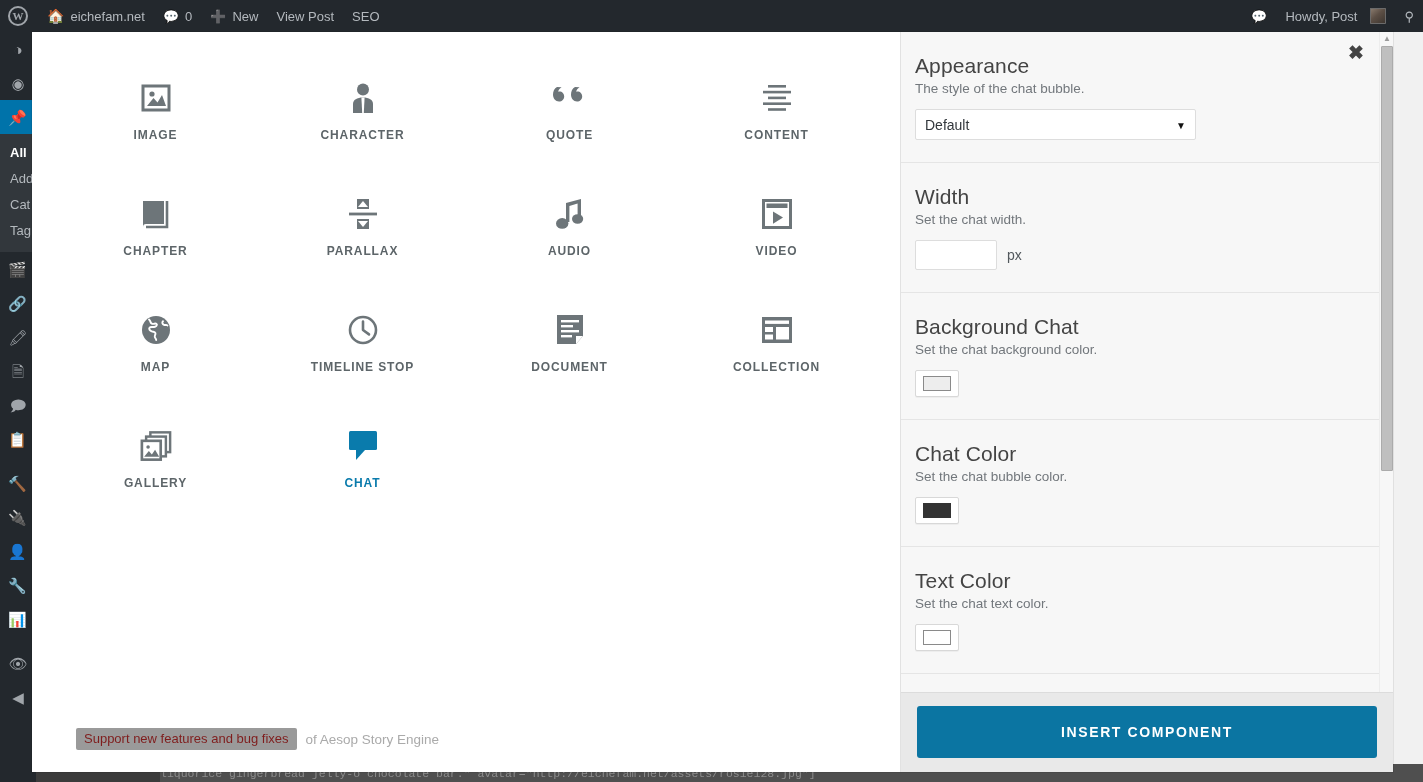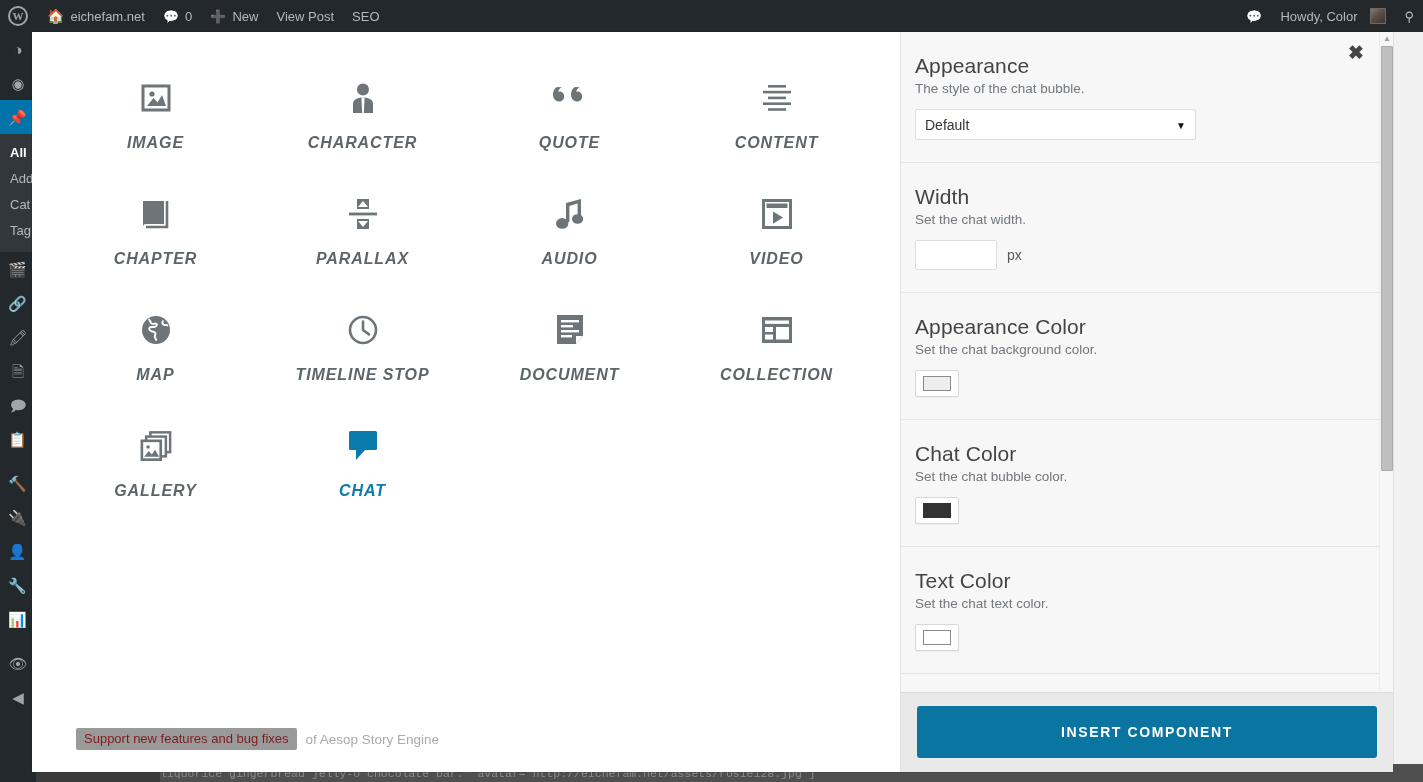--- a/index.html
+++ b/index.html
@@ -101,22 +101,22 @@
   .comp {
     display: flex; flex-direction: column; align-items: center; justify-content: flex-start;
     height: 98px; cursor: pointer; user-select: none; text-decoration: none;
   }
   .comp .glyph {
     height: 52px; display: flex; align-items: center; justify-content: center;
     color: #6d7579;
   }
   .comp .glyph svg { display: block; }
   .comp .cname {
-    font-size: 16px; font-weight: 700; letter-spacing: .9px;
-    color: #5d6569; text-transform: uppercase; margin-top: 10px; font-style: italic;
+    font-size: 12px; font-weight: 700; letter-spacing: .9px;
+    color: #5d6569; text-transform: uppercase; margin-top: 4px;
   }
   .comp.active .glyph { color: #0a7bac; }
   .comp.active .cname { color: #0a7bac; text-align: right; }
 
   .comp-footer {
     position: absolute; left: 44px; bottom: 22px;
     display: flex; align-items: center; gap: 9px;
     font-size: 13.5px; color: #aaa;
   }
   .support-badge {
@@ -226,21 +226,21 @@
     </div>
     <div class="ab-item">
       <span>SEO</span>
     </div>
 
     <div class="ab-right">
       <div class="ab-item">
         <span>💬</span>
       </div>
       <div class="ab-item">
-        <span>Howdy, Color</span>
+        <span>Howdy, Post</span>
         <span class="ab-avatar"></span>
       </div>
       <div class="ab-item">
         <span>⚲</span>
       </div>
     </div>
   </div>
 
   <div class="adminmenu">
     <div class="menu-ico">◑</div>
@@ -470,21 +470,21 @@
           <div class="opt-section">
             <h3 class="opt-title">Width</h3>
             <p class="opt-desc">Set the chat width.</p>
             <div class="row-inline">
               <input class="opt-number" type="text" value="" style="">
               <span class="unit">px</span>
             </div>
           </div>
 
           <div class="opt-section">
-            <h3 class="opt-title">Appearance Color</h3>
+            <h3 class="opt-title">Background Chat</h3>
             <p class="opt-desc">Set the chat background color.</p>
             <div class="color-swatch">
               <i style="background:#ededed"></i>
             </div>
           </div>
 
           <div class="opt-section">
             <h3 class="opt-title">Chat Color</h3>
             <p class="opt-desc">Set the chat bubble color.</p>
             <div class="color-swatch">

